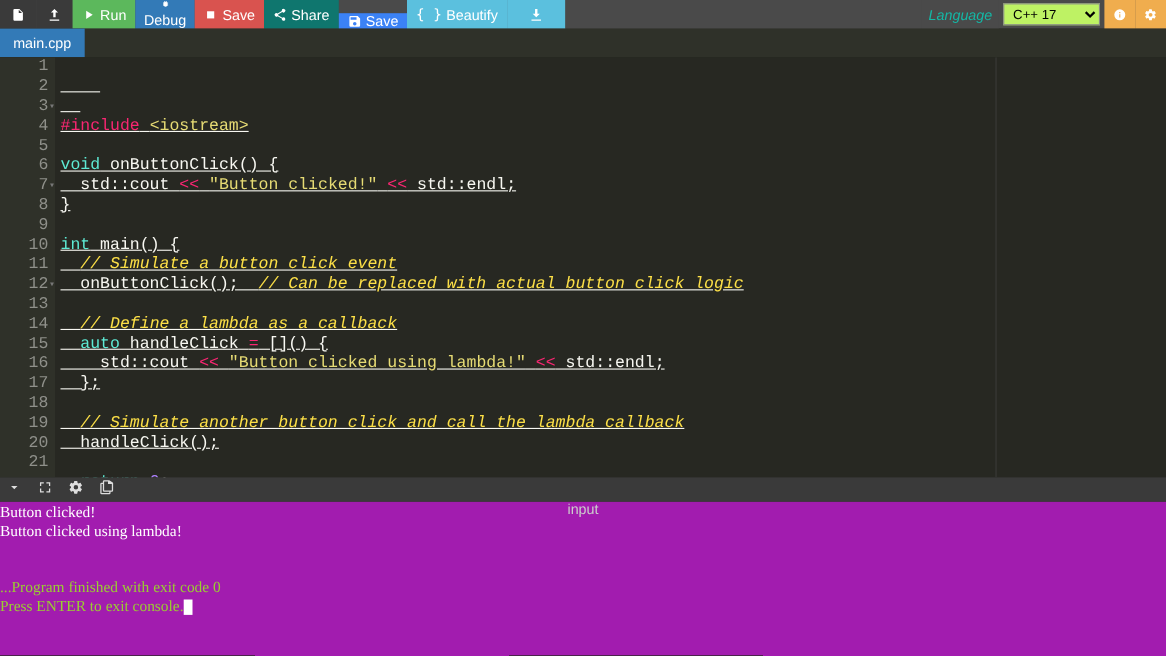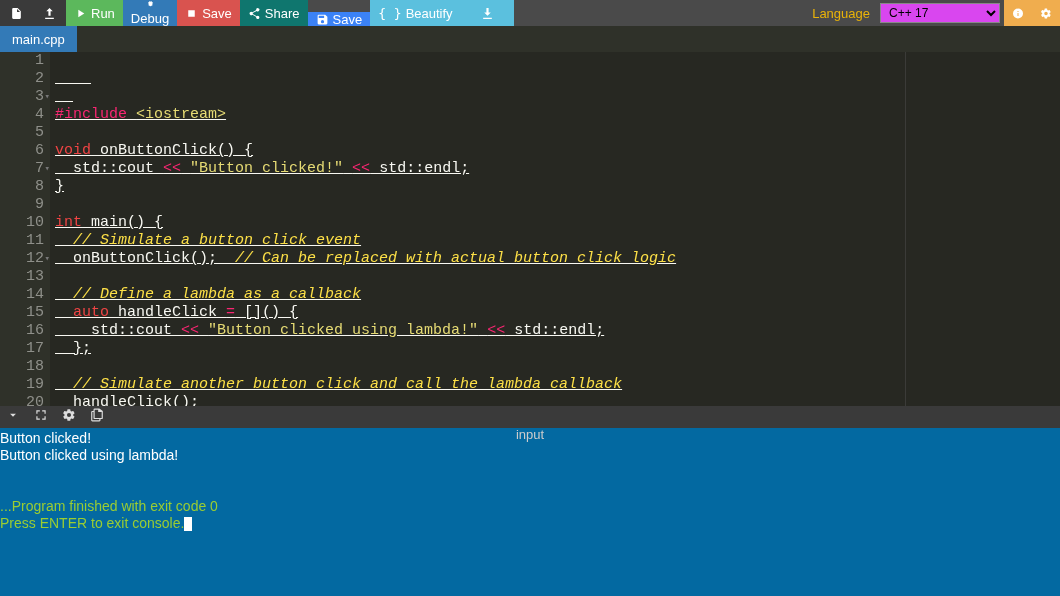--- a/index.html
+++ b/index.html
@@ -32,29 +32,29 @@
 .tool-btn.icon-only { padding: 0 10px; background: #3a3a3a; }
 .tool-btn svg { width: 13px; height: 13px; fill: currentColor; }
 .btn-run { background: #5cb85c; }
 .btn-debug { background: #337ab7; flex-direction: column; }
 .btn-stop { background: #d9534f; }
 .btn-share { background: #0f766e; }
 .btn-save { background: #3b82f6; margin-top: 12px; }
 .btn-beautify { background: #5bc0de; }
 .btn-download { background: #5bc0de; padding: 0 20px; }
 .toolbar-spacer { flex: 1; background: #4a4a4a; }
-.lang-label { display: flex; align-items: center; padding: 0 6px; color: #eab308; background: #4a4a4a; }
+.lang-label { display: flex; align-items: center; padding: 0 6px; color: #14b8a6; background: #4a4a4a; font-style: italic; }
 .lang-select {
-  background: #d946ef;
+  background: #bef264;
   border: 1px solid #888;
   height: 20px;
   margin: 3px 4px;
   font-size: 12px;
   padding: 0 4px;
-  width: 120px;
+  width: 88px;
 }
 .btn-info { background: #f0ad4e; width: 28px; justify-content: center; }
 .btn-settings { background: #f0ad4e; width: 28px; justify-content: center; }
 .tabs {
   background: #2f3129;
   height: 26px;
   display: flex;
   align-items: stretch;
 }
 .tab {
@@ -93,21 +93,21 @@
 }
 .code {
   padding-left: 5px;
   color: #f8f8f2;
   white-space: pre;
   flex: 1;
   position: relative;
   text-decoration: underline;
 }
 .code .line { height: 18px; }
-.tok-keyword { color: #ef4444; }
+.tok-keyword { color: #5eead4; }
 .tok-preproc { color: #f92672; }
 .tok-string { color: #e6db74; }
 .tok-comment { color: #fde047; font-style: italic; }
 .tok-include { color: #e6db74; }
 .tok-op { color: #f92672; }
 .tok-const { color: #ae81ff; }
 .print-margin {
   position: absolute;
   top: 0;
   bottom: 0;
@@ -126,27 +126,27 @@
 .console-bar .icons svg { width: 14px; height: 14px; fill: #ddd; }
 .console-bar .title {
   position: absolute;
   left: 50%;
   transform: translateX(-50%);
   color: #ccc;
   font-size: 13px;
   margin-top: 35px;
 }
 .console {
-  background: #0369a1;
+  background: #a21caf;
   color: #fff;
-  font-family: Liberation Sans, sans-serif;
+  font-family: Liberation Serif, serif;
   font-size: 14px;
   line-height: 17px;
   padding: 2px 0;
-  height: 168px;
+  height: 140px;
   white-space: pre;
 }
 .console .green { color: #9acd32; }
 .console .cursor {
   display: inline-block;
   width: 8px;
   height: 14px;
   background: #fff;
   vertical-align: text-bottom;
 }

